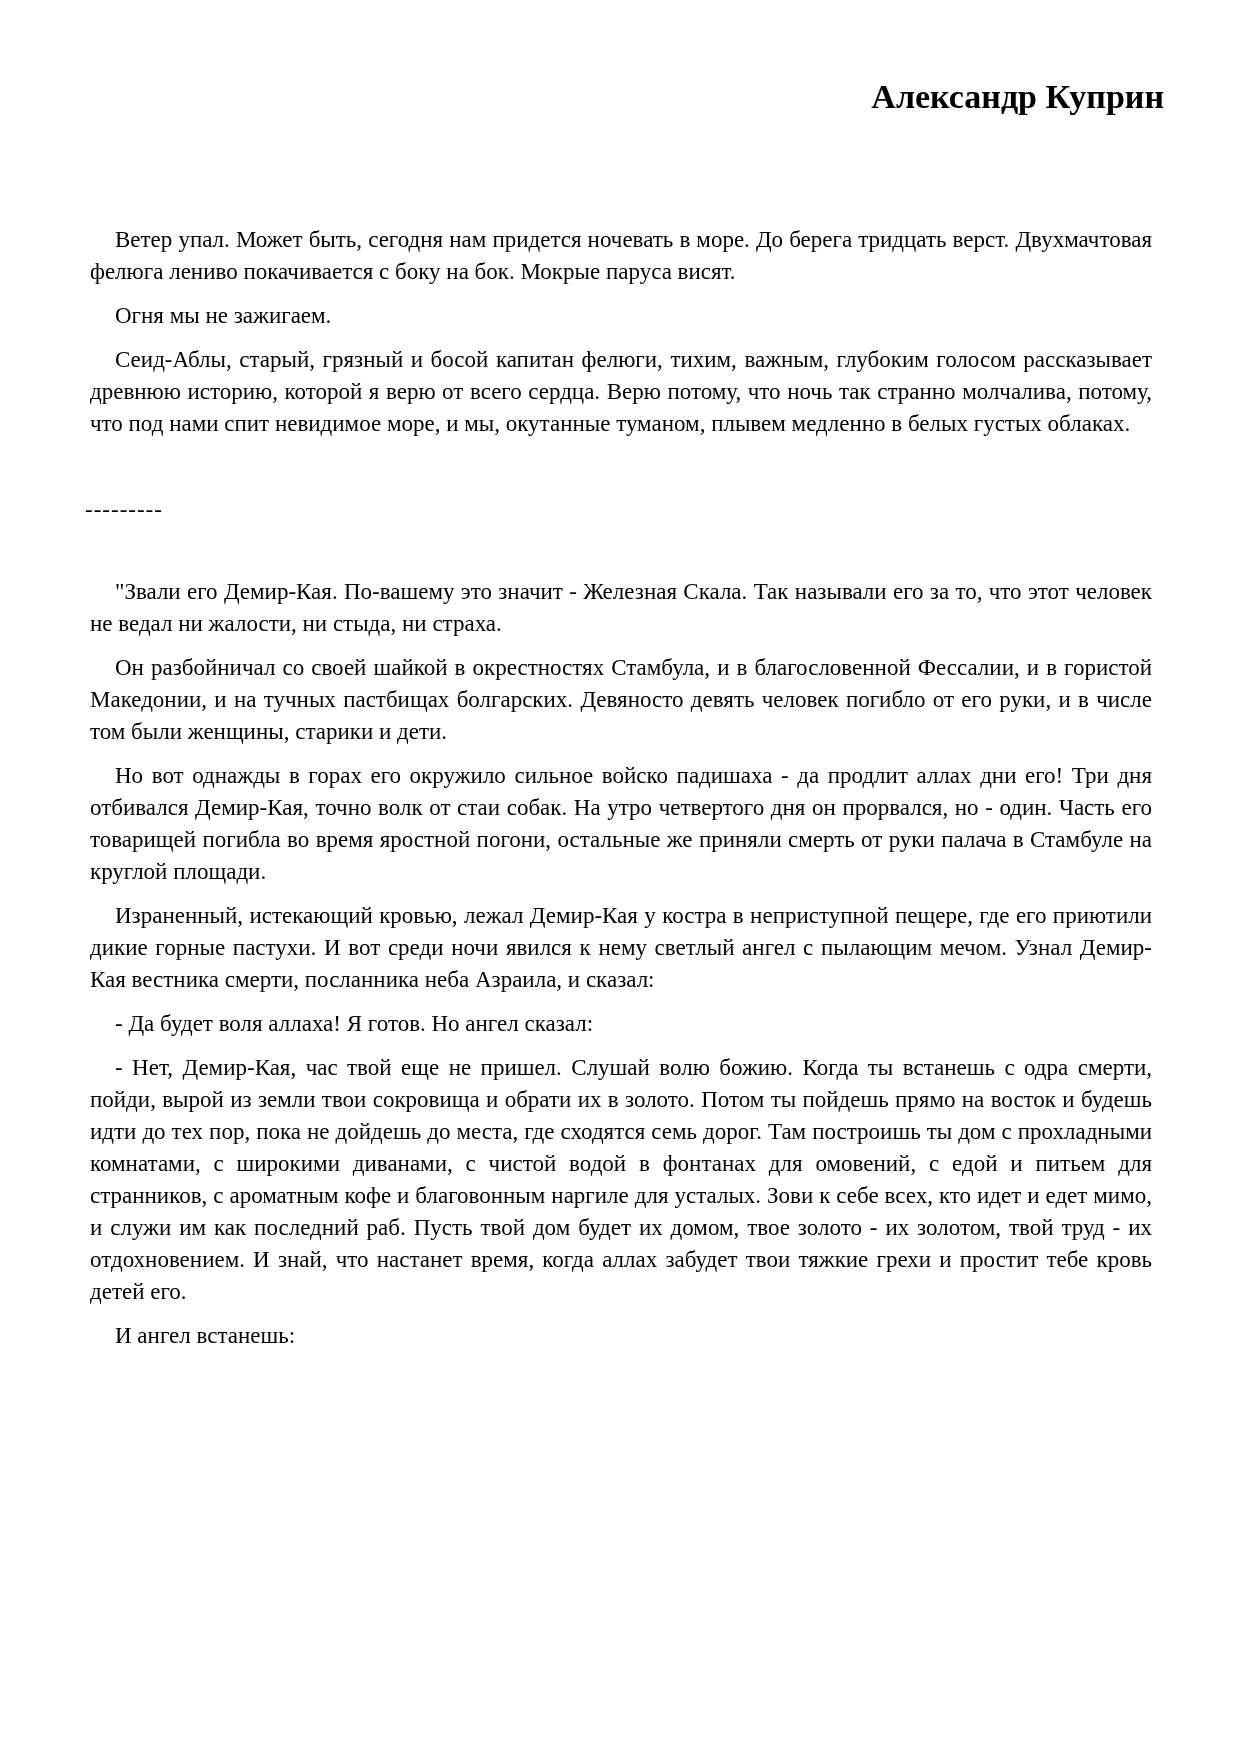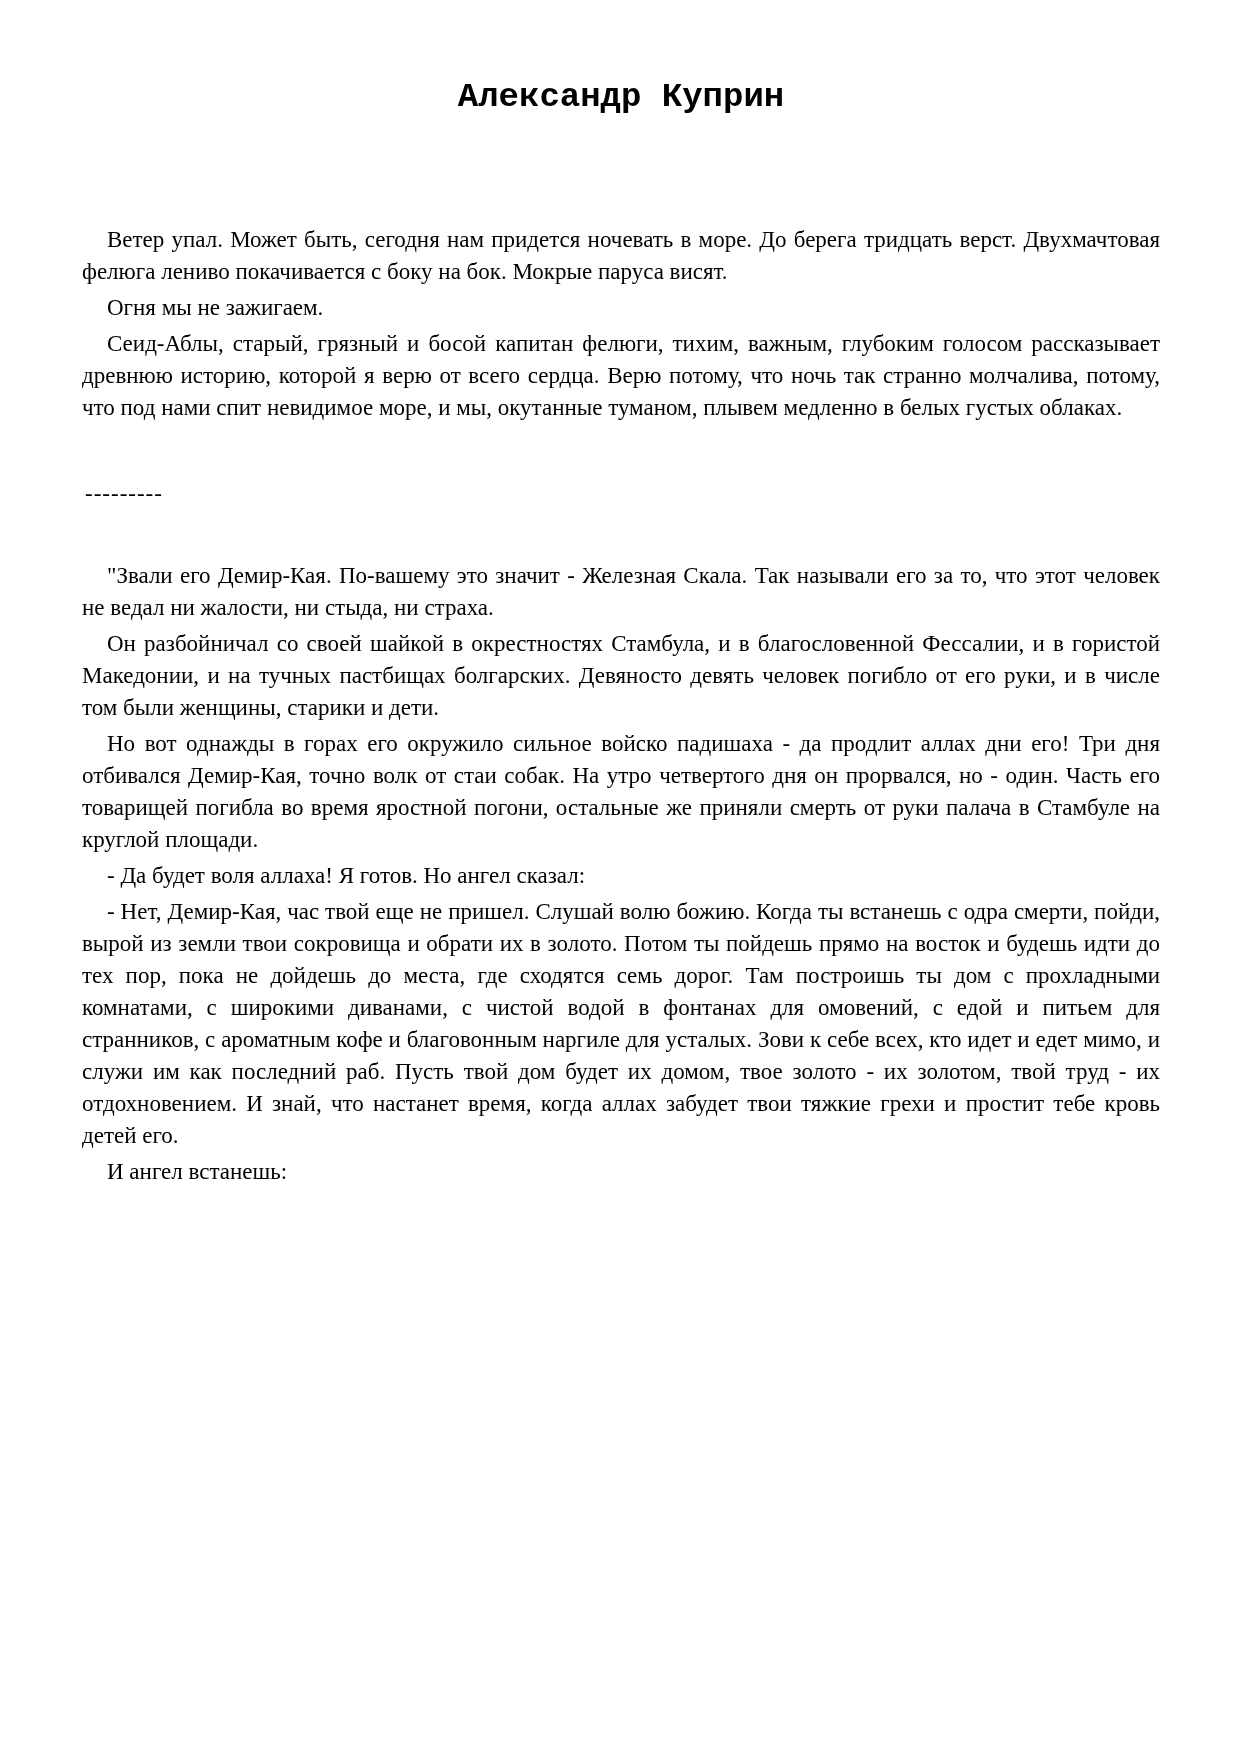--- a/index.html
+++ b/index.html
@@ -10,22 +10,22 @@
     color: #000000;
     overflow: hidden;
   }
   .page {
     box-sizing: border-box;
     width: 1242px;
     height: 1755px;
     padding: 76px 78px 0 78px;
   }
   .title-block {
-    text-align: center;
-    font-family: Liberation Mono, monospace;
+    text-align: right;
+    font-family: Liberation Serif, serif;
     font-weight: bold;
   }
   .title-line {
     font-size: 34px;
     line-height: 42px;
     margin: 0;
     font-weight: bold;
   }
   .title-line + .title-line { margin-top: 6px; }
   .subtitle {
@@ -35,21 +35,21 @@
     font-weight: bold;
     margin-top: 16px;
   }
   .story-body {
     margin-top: 106px;
     font-family: "Liberation Serif", "DejaVu Serif", serif;
     font-size: 23px;
     line-height: 32px;
   }
   .story-body p {
-    margin: 4px;
+    margin: 12px;
     text-align: justify;
     text-indent: 25px;
   }
   .separator {
     text-indent: 7px !important;
     text-align: left !important;
     margin: 54px 0 50px 0 !important;
     letter-spacing: 1px;
   }
 </style>
@@ -65,18 +65,19 @@
   <main class="story-body">
     <p>Ветер упал. Может быть, сегодня нам придется ночевать в море. До берега тридцать верст. Двухмачтовая фелюга лениво покачивается с боку на бок. Мокрые паруса висят.</p>
     <p>Огня мы не зажигаем.</p>
     <p>Сеид-Аблы, старый, грязный и босой капитан фелюги, тихим, важным, глубоким голосом рассказывает древнюю историю, которой я верю от всего сердца. Верю потому, что ночь так странно молчалива, потому, что под нами спит невидимое море, и мы, окутанные туманом, плывем медленно в белых густых облаках.</p>
 
     <p class="separator">---------</p>
 
     <p>"Звали его Демир-Кая. По-вашему это значит - Железная Скала. Так называли его за то, что этот человек не ведал ни жалости, ни стыда, ни страха.</p>
     <p>Он разбойничал со своей шайкой в окрестностях Стамбула, и в благословенной Фессалии, и в гористой Македонии, и на тучных пастбищах болгарских. Девяносто девять человек погибло от его руки, и в числе том были женщины, старики и дети.</p>
     <p>Но вот однажды в горах его окружило сильное войско падишаха - да продлит аллах дни его! Три дня отбивался Демир-Кая, точно волк от стаи собак. На утро четвертого дня он прорвался, но - один. Часть его товарищей погибла во время яростной погони, остальные же приняли смерть от руки палача в Стамбуле на круглой площади.</p>
+    <p>Израненный, истекающий кровью, лежал Демир-Кая у костра в неприступной пещере, где его приютили дикие горные пастухи. И вот среди ночи явился к нему светлый ангел с пылающим мечом. Узнал Демир-Кая вестника смерти, посланника неба Азраила, и сказал:</p>
     <p>- Да будет воля аллаха! Я готов. Но ангел сказал:</p>
     <p>- Нет, Демир-Кая, час твой еще не пришел. Слушай волю божию. Когда ты встанешь с одра смерти, пойди, вырой из земли твои сокровища и обрати их в золото. Потом ты пойдешь прямо на восток и будешь идти до тех пор, пока не дойдешь до места, где сходятся семь дорог. Там построишь ты дом с прохладными комнатами, с широкими диванами, с чистой водой в фонтанах для омовений, с едой и питьем для странников, с ароматным кофе и благовонным наргиле для усталых. Зови к себе всех, кто идет и едет мимо, и служи им как последний раб. Пусть твой дом будет их домом, твое золото - их золотом, твой труд - их отдохновением. И знай, что настанет время, когда аллах забудет твои тяжкие грехи и простит тебе кровь детей его.</p>
     <p>И ангел встанешь:</p>
   </main>
 
 </div>
 
 </body></html>

